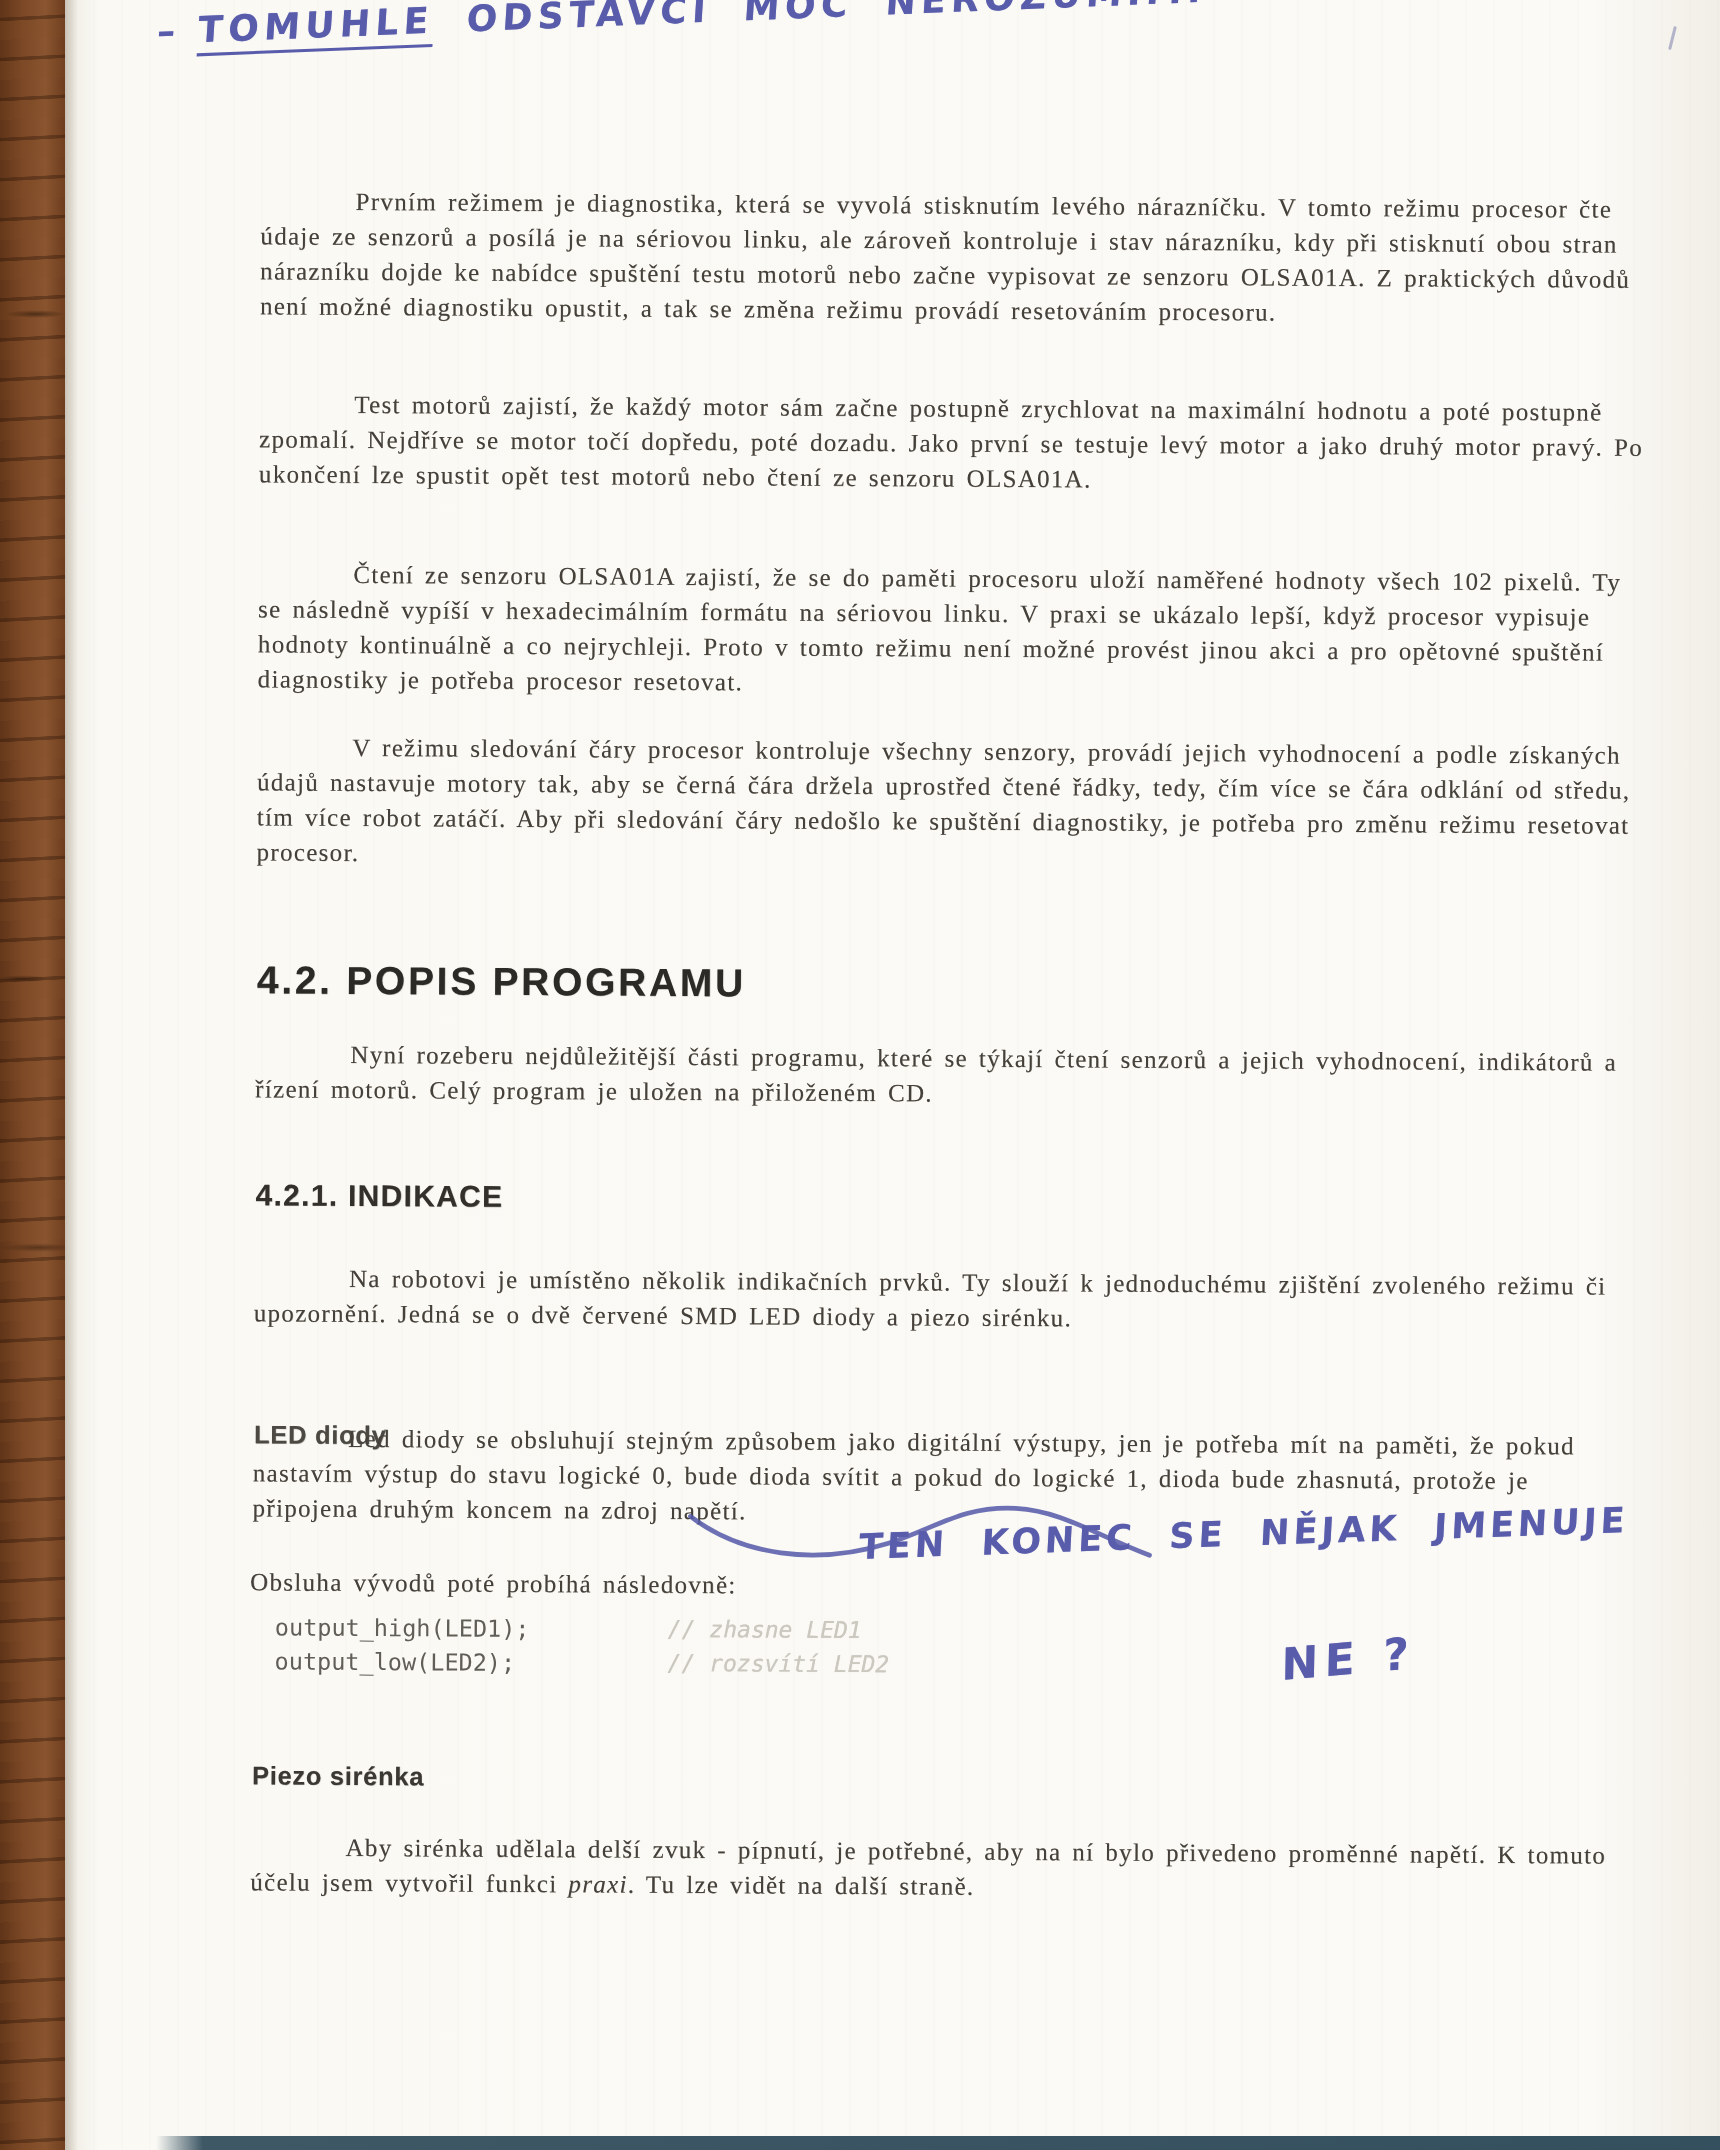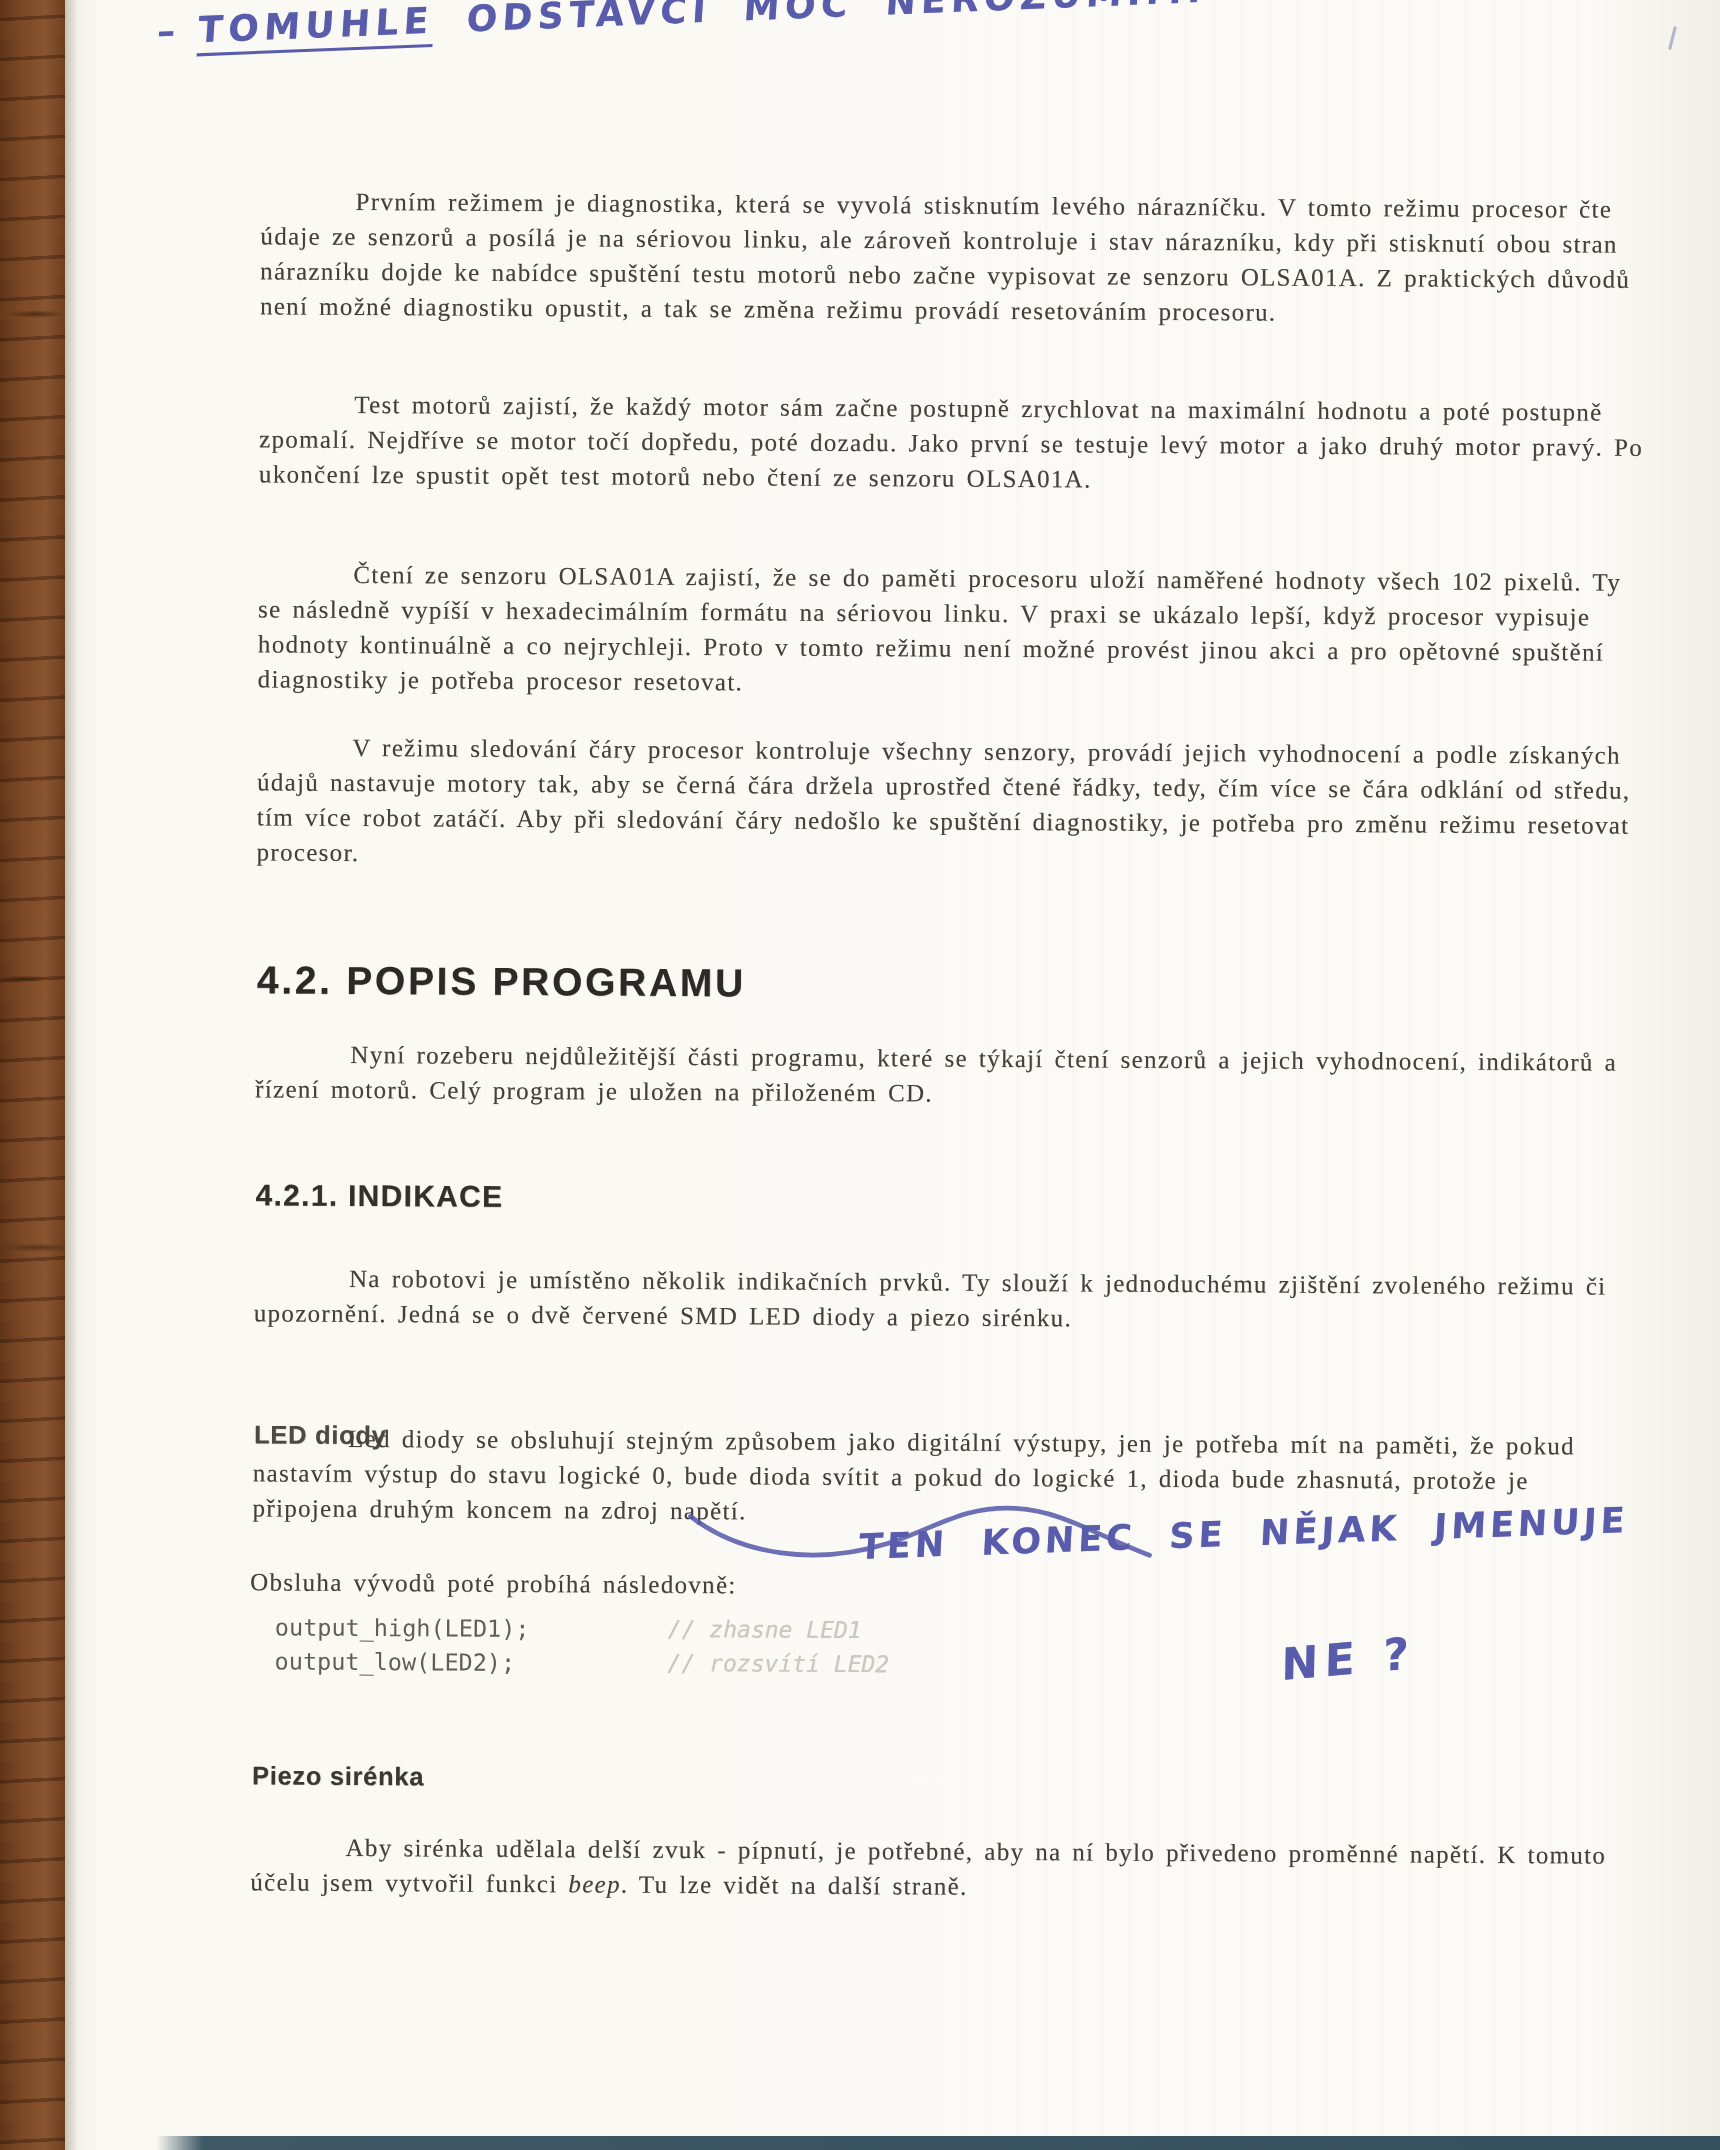--- a/index.html
+++ b/index.html
@@ -106,21 +106,21 @@
   <p class="para" style="top:1539px;left:259px">Obsluha vývodů poté probíhá následovně:</p>
 
   <span class="code" style="left:284px;top:1613px">output_high(LED1);</span>
   <span class="code-comment" style="left:677px;top:1613px">// zhasne LED1</span>
 
   <span class="code" style="left:284px;top:1647px">output_low(LED2);</span>
   <span class="code-comment" style="left:677px;top:1647px">// rozsvítí LED2</span>
 
   <h4 class="h-sans h3" style="top:1727px;color:#3b3834">Piezo sirénka</h4>
 
-  <p class="para indent" style="top:1804px"><span>Aby sirénka udělala delší zvuk - pípnutí, je potřebné, aby na ní bylo přivedeno proměnné napětí. K tomuto účelu jsem vytvořil funkci </span><span class="ital">beep</span><span>. Tu lze vidět na další straně.</span></p>
+  <p class="para indent" style="top:1804px"><span>Aby sirénka udělala delší zvuk - pípnutí, je potřebné, aby na ní bylo přivedeno proměnné napětí. K tomuto účelu jsem vytvořil funkci </span><span class="ital">praxi</span><span>. Tu lze vidět na další straně.</span></p>
 
 </div>
 
 <div class="hand top-note">
   <span class="dash">–</span><span class="u-word">TOMUHLE</span>
   <span>ODSTAVCI MOC NEROZUMÍM.</span>
 </div>
 
 <svg class="wavy-underline" width="484" height="87" viewBox="0 0 720 130">
   <path d="M 14 38 C 90 96, 200 112, 310 78 C 380 56, 420 22, 500 26 C 570 30, 620 66, 700 96" fill="none" stroke="#5458a8" stroke-width="7" stroke-linecap="round" opacity="0.85"></path>

